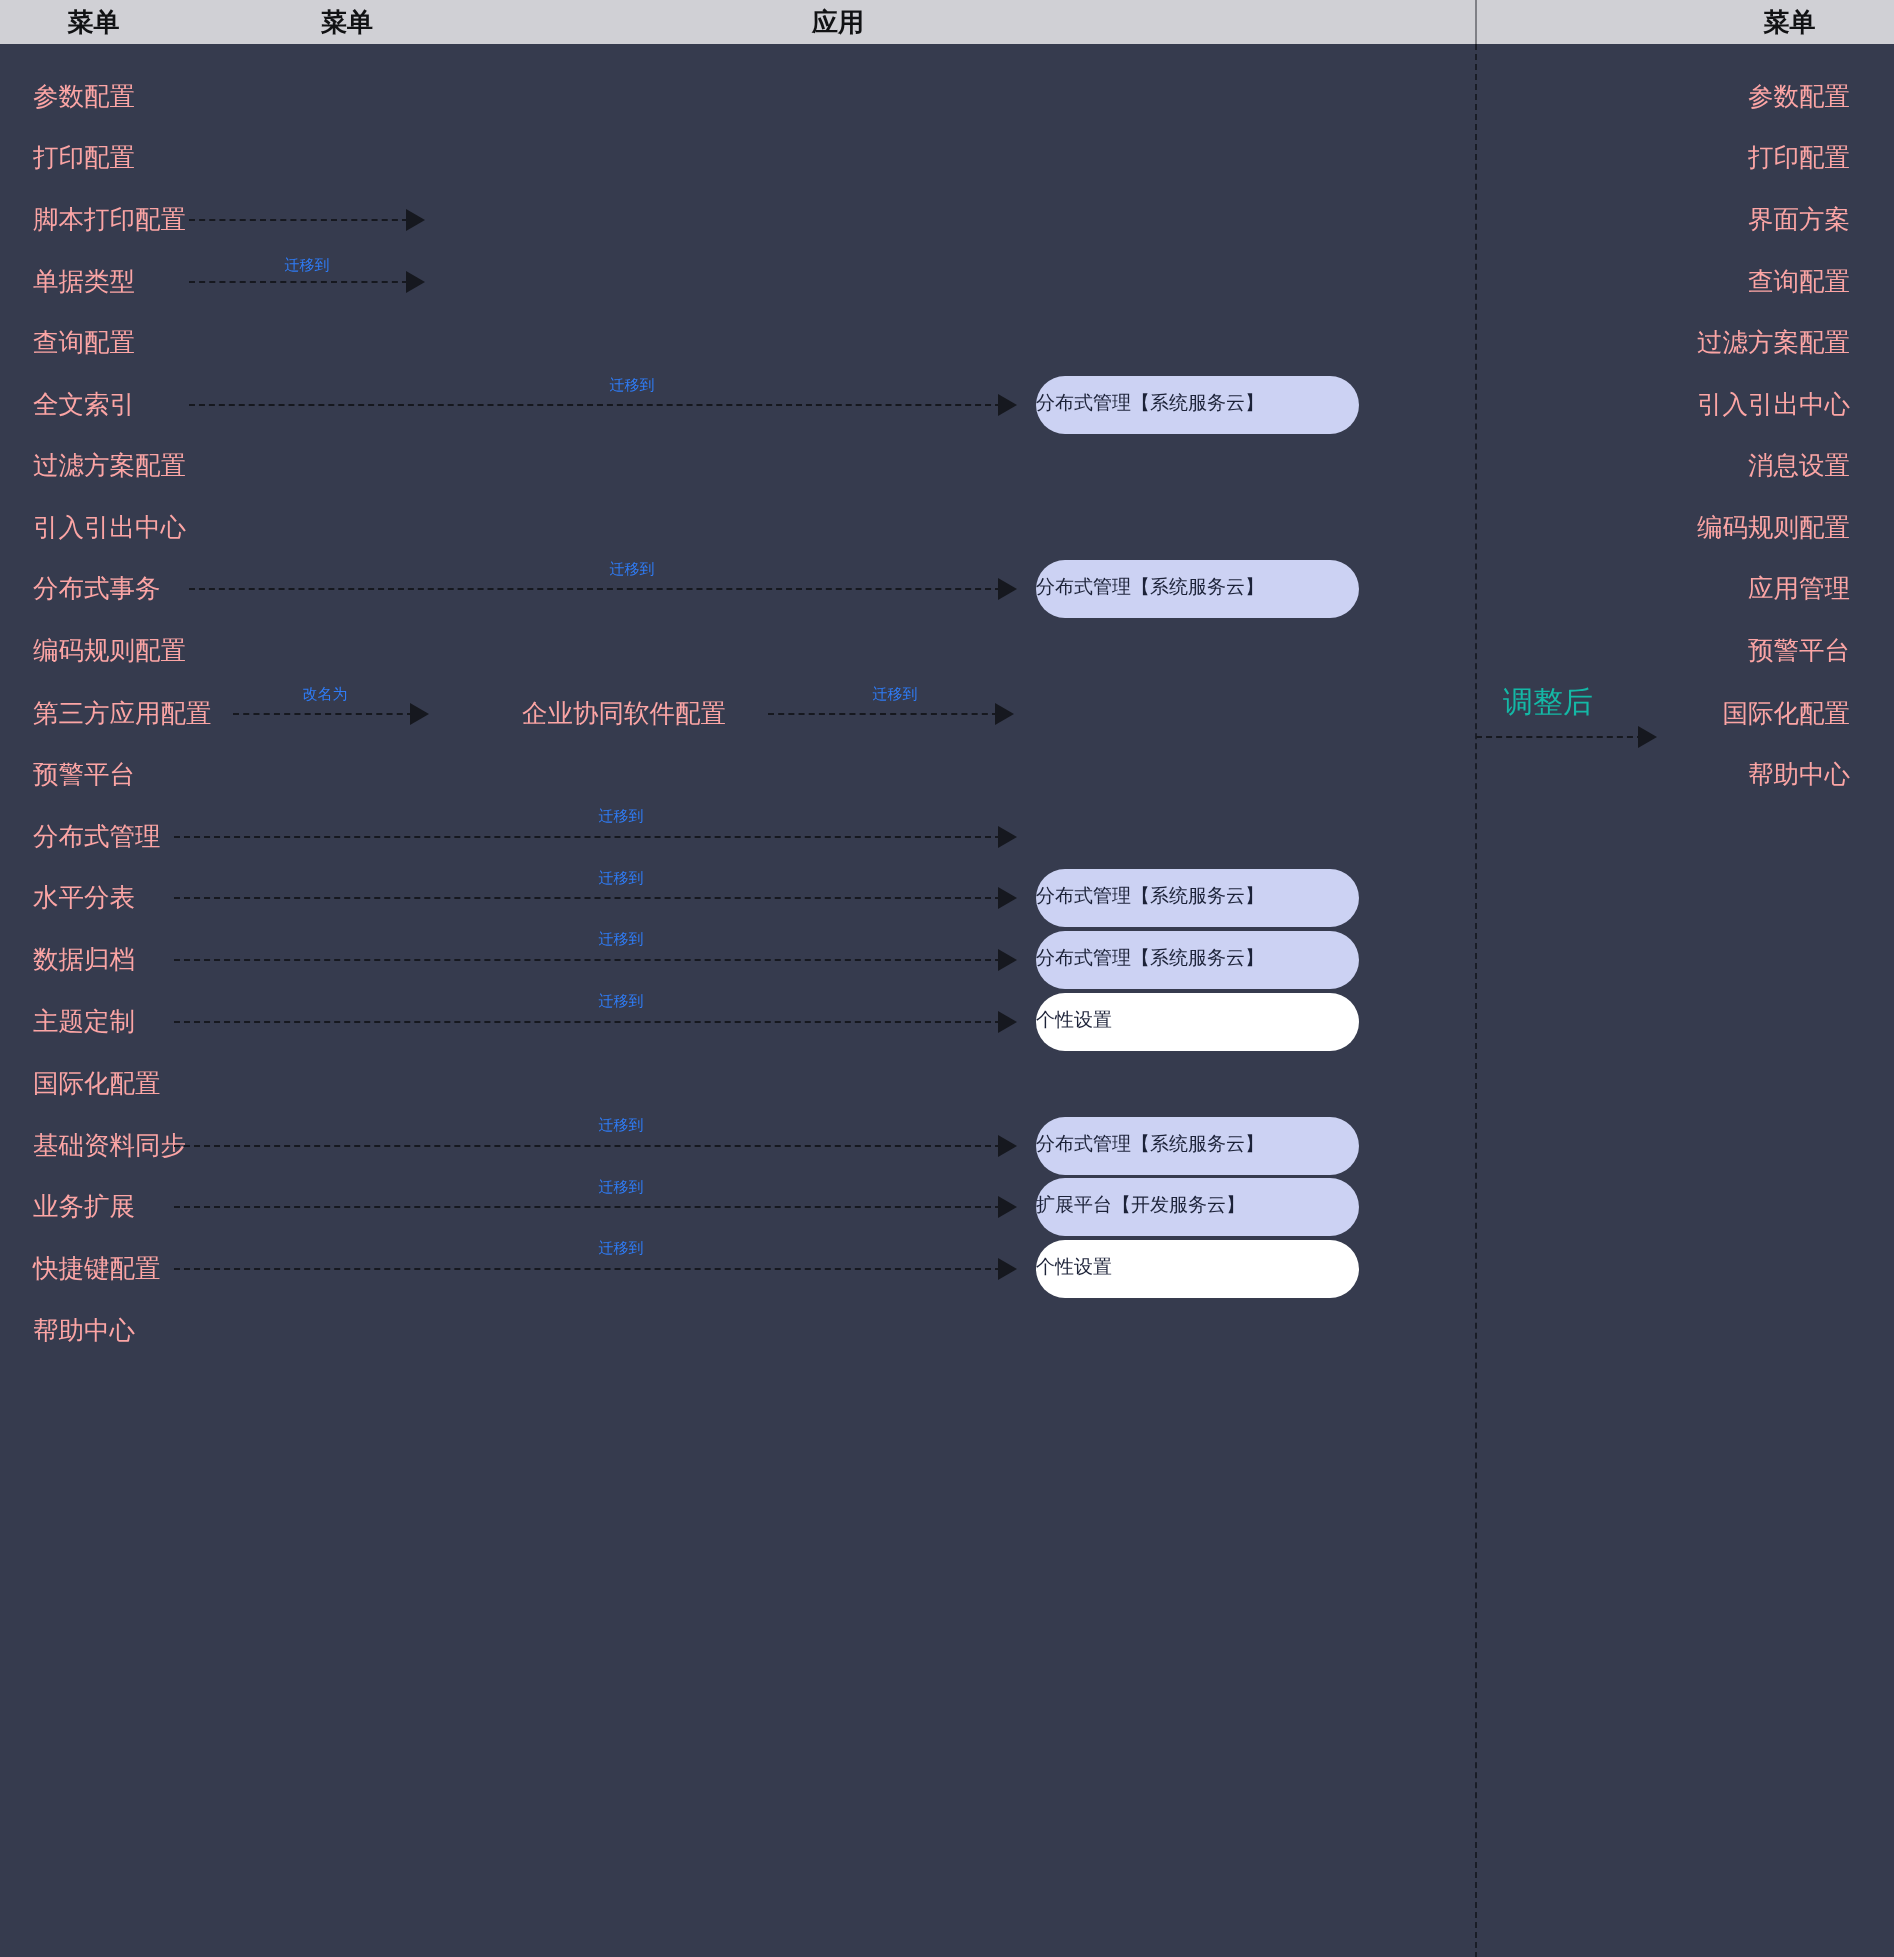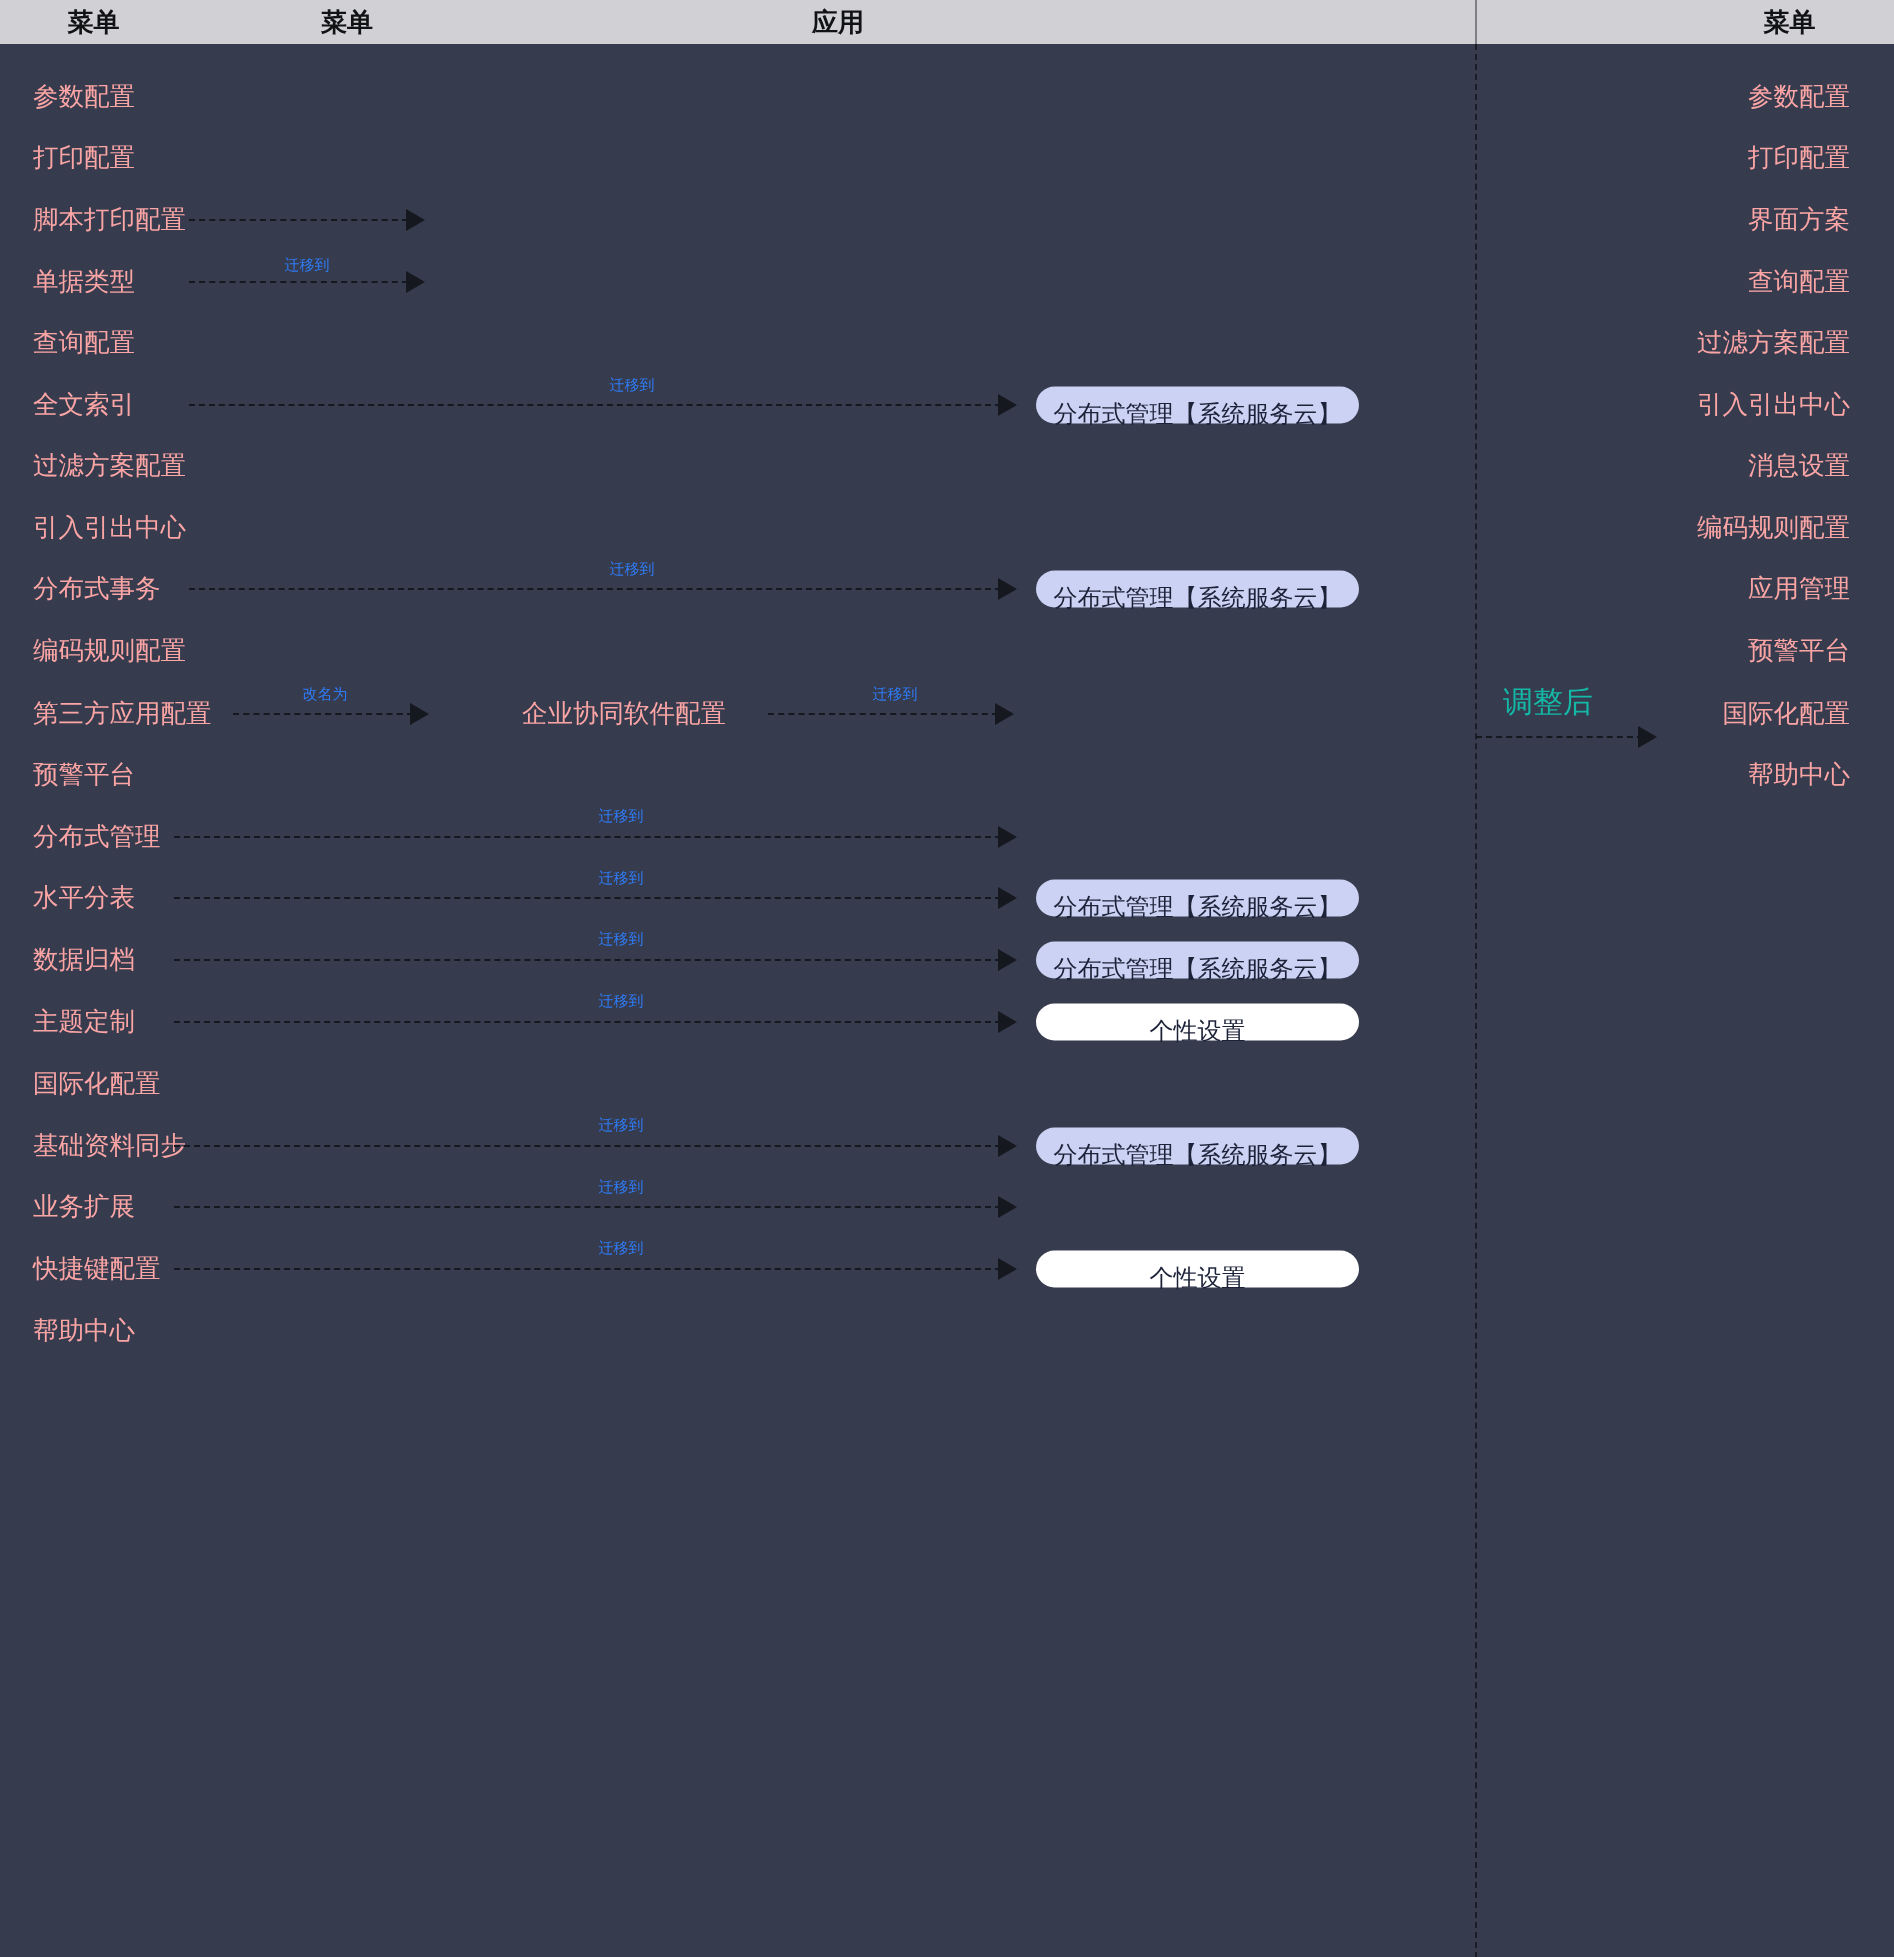--- a/index.html
+++ b/index.html
@@ -38,24 +38,23 @@
     white-space:nowrap;line-height:1;
     transform:translateY(-50%);
   }
   .node.left{left:33px;}
   .node.mid{left:522px;}
   .node.right{right:44px;text-align:right;}
   .node.blue{color:#2f7cf6;}
   
   .pill{
     position:absolute;
-    height:37px;line-height:54px;
+    height:58px;line-height:54px;
     border-radius:30px;
-    font-size:24px;
-    text-align:center;
+    font-size:19px;
     color:#1c2238;
     transform:translateY(-50%);
     box-sizing:border-box;
   }
   .pill.lav{background:#ccd2f3;}
   .pill.wht{background:#ffffff;}
   .pill.w1{left:1036px;width:323px;}
   .pill.w2{left:1036px;width:386px;}
   
   .conn{
@@ -176,20 +175,21 @@
   <div class="pill wht w1" style="top:978px;">个性设置</div>
 
   <div class="connlabel" style="left:621px;top:1081px;">迁移到</div>
   <div class="conn" style="left:174px;top:1102px;width:827px;"></div>
   <div class="arrowhead" style="left:998px;top:1102px;"></div>
   <div class="pill lav w1" style="top:1102px;">分布式管理【系统服务云】</div>
 
   <div class="connlabel" style="left:621px;top:1143px;">迁移到</div>
   <div class="conn" style="left:174px;top:1163px;width:827px;"></div>
   <div class="arrowhead" style="left:998px;top:1163px;"></div>
+  <div class="pill lav w1" style="top:1163px;">扩展平台【开发服务云】</div>
 
   <div class="connlabel" style="left:621px;top:1204px;">迁移到</div>
   <div class="conn" style="left:174px;top:1225px;width:827px;"></div>
   <div class="arrowhead" style="left:998px;top:1225px;"></div>
   <div class="pill wht w1" style="top:1225px;">个性设置</div>
 
   <div class="node right" style="top:53px;">参数配置</div>
   <div class="node right" style="top:114px;">打印配置</div>
   <div class="node right" style="top:176px;">界面方案</div>
   <div class="node right" style="top:238px;">查询配置</div>

